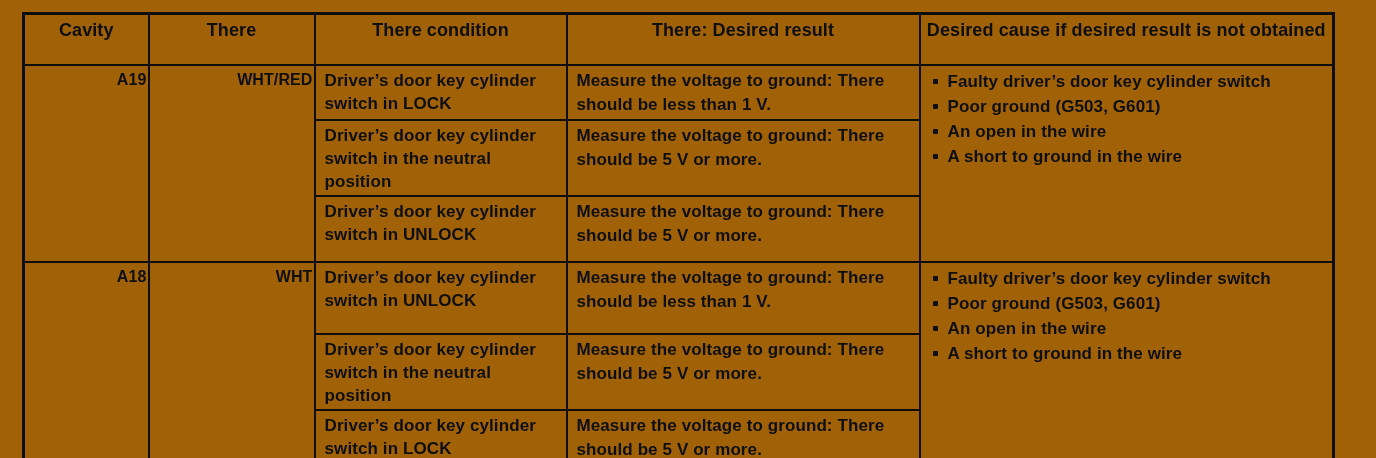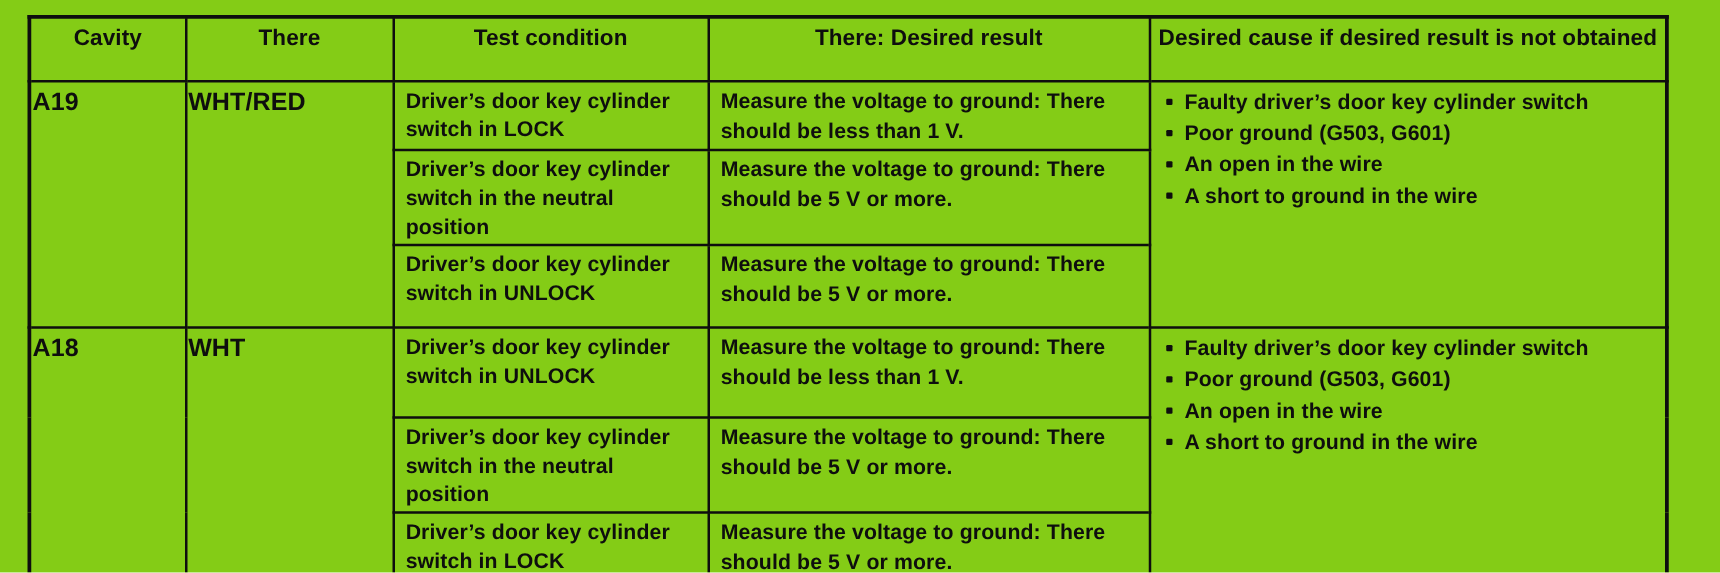--- a/index.html
+++ b/index.html
@@ -4,21 +4,21 @@
 <style>
   html, body {
     margin: 0;
     padding: 0;
     background: #ffffff;
   }
   .page {
     position: relative;
     width: 1376px;
     height: 458px;
-    background: #84cc16;
+    background: #a16207;
     font-family: "Liberation Sans", "DejaVu Sans", sans-serif;
     font-weight: 700;
     color: #0e0e0e;
     overflow: hidden;
   }
   table.test-table {
     position: absolute;
     left: 22px;
     top: 12px;
     width: 1310px;
@@ -40,22 +40,22 @@
     padding: 4px 6px 2px 6px;
   }
   tr.row-header   { height: 51px; }
   tr.row-a19-1    { height: 49px; }
   tr.row-a19-2    { height: 70px; }
   tr.row-a19-3    { height: 66px; }
   tr.row-a18-1    { height: 72px; }
   tr.row-a18-2    { height: 73px; }
   tr.row-a18-3    { height: 48px; }
   td.c-cavity, td.c-wire {
-    font-size: 20px;
-    text-align: left;
+    font-size: 16px;
+    text-align: right;
     padding-top: 5px;
   }
   td.c-cond {
     font-size: 17px;
     line-height: 23px;
     padding: 3px 6px 2px 9px;
   }
   td.c-res {
     font-size: 17px;
     line-height: 24px;
@@ -97,21 +97,21 @@
       <col style="width:125px">
       <col style="width:166px">
       <col style="width:252px">
       <col style="width:353px">
       <col style="width:414px">
     </colgroup>
     <thead>
       <tr class="row-header">
         <th>Cavity</th>
         <th>There</th>
-        <th>Test condition</th>
+        <th>There condition</th>
         <th>There: Desired result</th>
         <th>Desired cause if desired result is not obtained</th>
       </tr>
     </thead>
     <tbody>
       <tr class="row-a19-1">
         <td class="c-cavity" rowspan="3">A19</td>
         <td class="c-wire" rowspan="3">WHT/RED</td>
         <td class="c-cond">Driver’s door key cylinder switch in LOCK</td>
         <td class="c-res">Measure the voltage to ground: There should be less than 1 V.</td>

